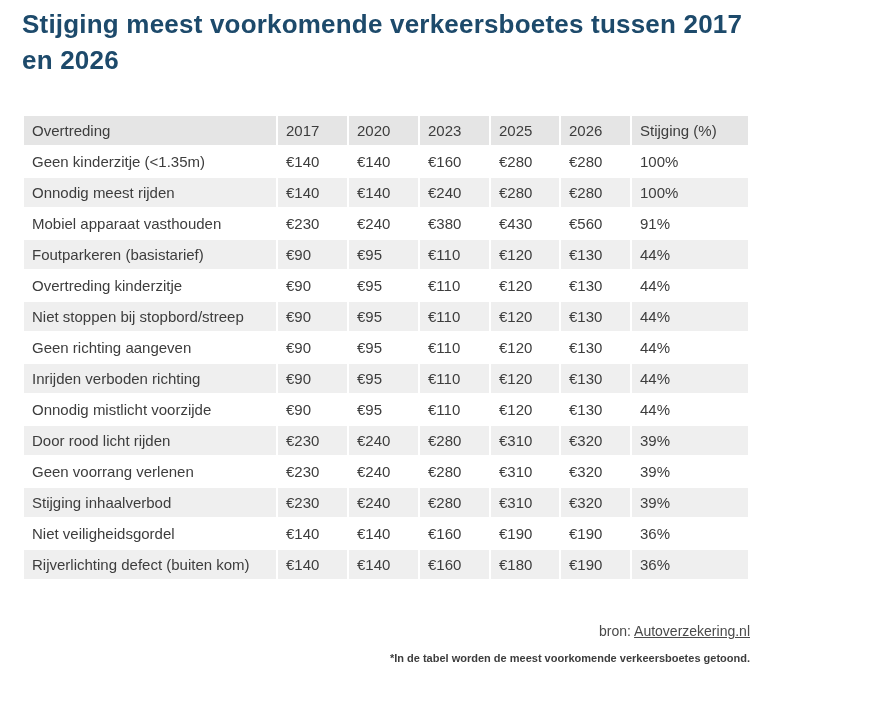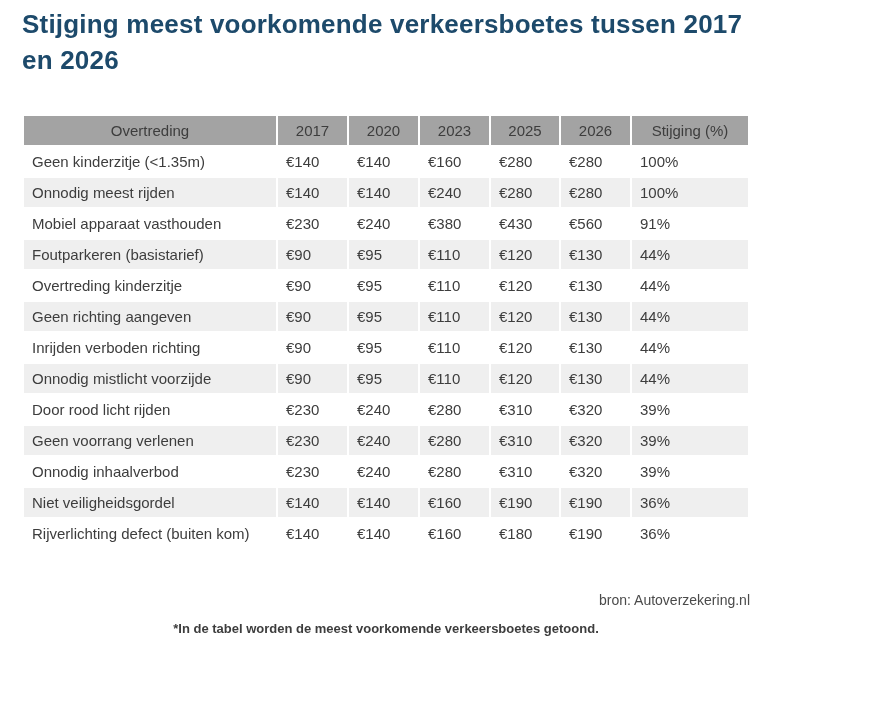--- a/index.html
+++ b/index.html
@@ -35,41 +35,41 @@
     height: 29px;
     padding: 0 8px;
     font-size: 15px;
     font-weight: normal;
     color: #3d3d3d;
     text-align: left;
     vertical-align: middle;
     white-space: nowrap;
     overflow: hidden;
   }
-  table.fines thead th { background: #a3a3a3; text-align: center; }
+  table.fines thead th { background: #e5e5e5; }
   table.fines tbody tr:nth-child(even) td { background: #efefef; }
   .footer {
     width: 728px;
     margin-top: 42px;
     text-align: right;
   }
   .source-line {
     font-size: 14px;
     color: #4a4a4a;
   }
   .source-line a {
     color: #4a4a4a;
+    text-decoration: underline;
     cursor: pointer;
   }
   .note {
     margin-top: 13px;
-    font-size: 13px;
+    font-size: 11px;
     font-weight: bold;
     color: #3d3d3d;
-    text-align: center;
   }
 </style>
 </head>
 <body>
 
 <div class="page">
 
   <h1 class="title">Stijging meest voorkomende verkeersboetes tussen 2017 en 2026</h1>
 
   <table class="fines">
@@ -133,20 +133,29 @@
         <tr>
           <td>Overtreding kinderzitje</td>
           <td>€90</td>
           <td>€95</td>
           <td>€110</td>
           <td>€120</td>
           <td>€130</td>
           <td>44%</td>
         </tr>
         <tr>
+          <td>Niet stoppen bij stopbord/streep</td>
+          <td>€90</td>
+          <td>€95</td>
+          <td>€110</td>
+          <td>€120</td>
+          <td>€130</td>
+          <td>44%</td>
+        </tr>
+        <tr>
           <td>Geen richting aangeven</td>
           <td>€90</td>
           <td>€95</td>
           <td>€110</td>
           <td>€120</td>
           <td>€130</td>
           <td>44%</td>
         </tr>
         <tr>
           <td>Inrijden verboden richting</td>
@@ -178,21 +187,21 @@
         <tr>
           <td>Geen voorrang verlenen</td>
           <td>€230</td>
           <td>€240</td>
           <td>€280</td>
           <td>€310</td>
           <td>€320</td>
           <td>39%</td>
         </tr>
         <tr>
-          <td>Onnodig inhaalverbod</td>
+          <td>Stijging inhaalverbod</td>
           <td>€230</td>
           <td>€240</td>
           <td>€280</td>
           <td>€310</td>
           <td>€320</td>
           <td>39%</td>
         </tr>
         <tr>
           <td>Niet veiligheidsgordel</td>
           <td>€140</td>

